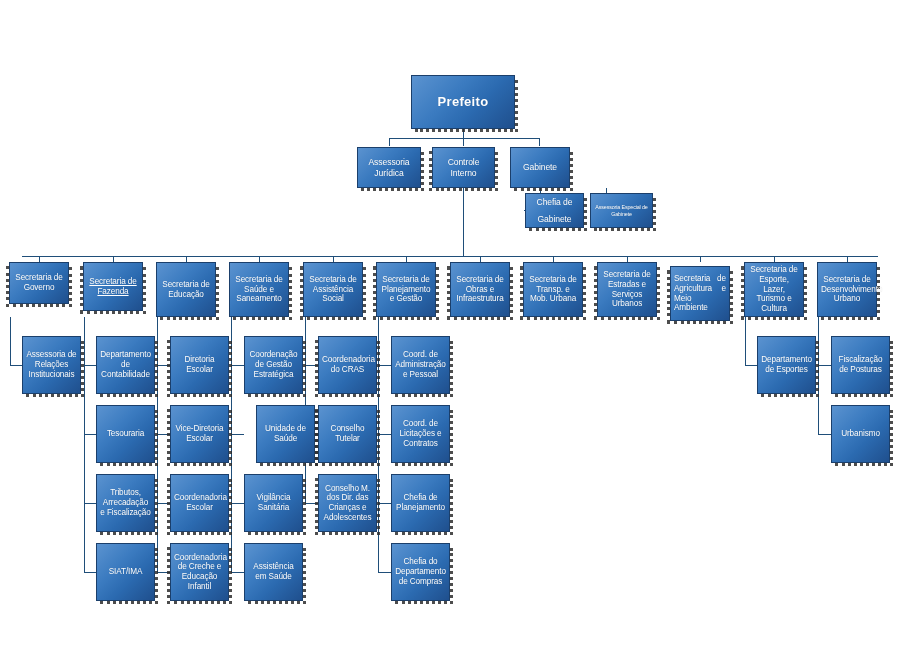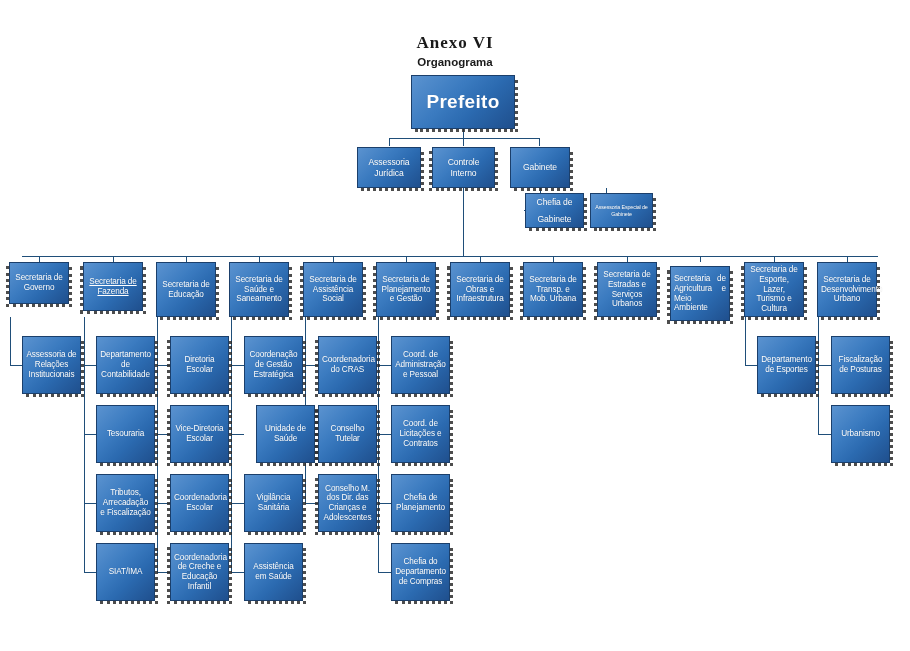--- a/index.html
+++ b/index.html
@@ -69,21 +69,21 @@
     content:"";
     position:absolute;
     left:-4px;top:3px;bottom:-4px;
     border-left:3px dotted #2e2e2e;
     opacity:.85;
     z-index:-1;
     pointer-events:none;
   }
 
   .node.root{
-    font-size:19px;
+    font-size:13px;
     font-weight:bold;
     letter-spacing:.3px;
   }
   .node.lvl2{font-size:8.6px;}
   .node.tiny{font-size:5.4px;letter-spacing:-.15px;}
   .node.sec{font-size:8.2px;}
   .node.just span{text-align:justify;text-align-last:justify;}
   .node.sparse{line-height:1.9;}
 </style>
 </head>
@@ -129,22 +129,20 @@
       <path d="M305,434 L305,503 L318,503" fill="none" stroke="#1f4e79" stroke-width="1" shape-rendering="crispEdges"></path>
       <path d="M378,317 L378,365 L391,365" fill="none" stroke="#1f4e79" stroke-width="1" shape-rendering="crispEdges"></path>
       <path d="M378,365 L378,434 L391,434" fill="none" stroke="#1f4e79" stroke-width="1" shape-rendering="crispEdges"></path>
       <path d="M378,434 L378,503 L391,503" fill="none" stroke="#1f4e79" stroke-width="1" shape-rendering="crispEdges"></path>
       <path d="M378,503 L378,572 L391,572" fill="none" stroke="#1f4e79" stroke-width="1" shape-rendering="crispEdges"></path>
       <path d="M745,317 L745,365 L757,365" fill="none" stroke="#1f4e79" stroke-width="1" shape-rendering="crispEdges"></path>
       <path d="M818,317 L818,365 L831,365" fill="none" stroke="#1f4e79" stroke-width="1" shape-rendering="crispEdges"></path>
       <path d="M818,365 L818,434 L831,434" fill="none" stroke="#1f4e79" stroke-width="1" shape-rendering="crispEdges"></path>
     </svg>
 
-  <div class="title-main">Anexo VI</div>
-  <div class="title-sub">Organograma</div>
 
   <div id="nodes">
       <div class="node root sh" style="left: 411px; top: 75px; width: 104px; height: 54px;">
         <span>Prefeito</span>
       </div>
       <div class="node lvl2 sh" style="left: 357px; top: 147px; width: 64px; height: 41px;">
         <span>Assessoria Jurídica</span>
       </div>
       <div class="node lvl2 sh shx" style="left: 432px; top: 147px; width: 63px; height: 41px;">
         <span>Controle Interno</span>

